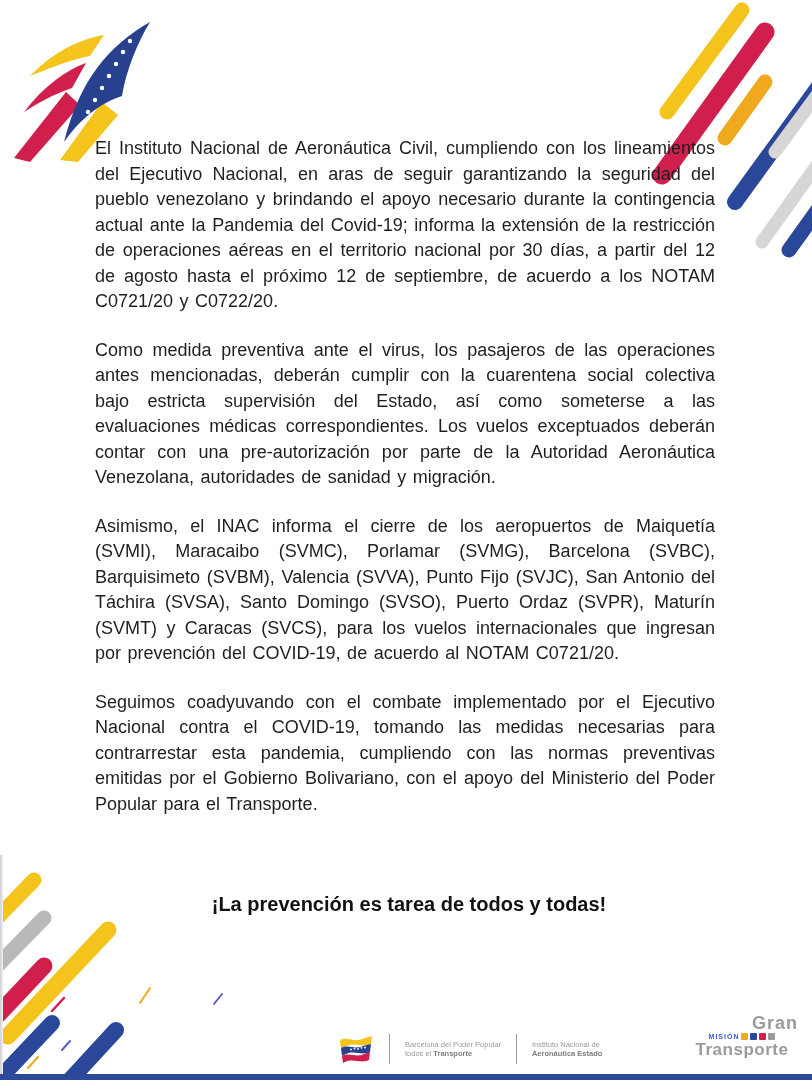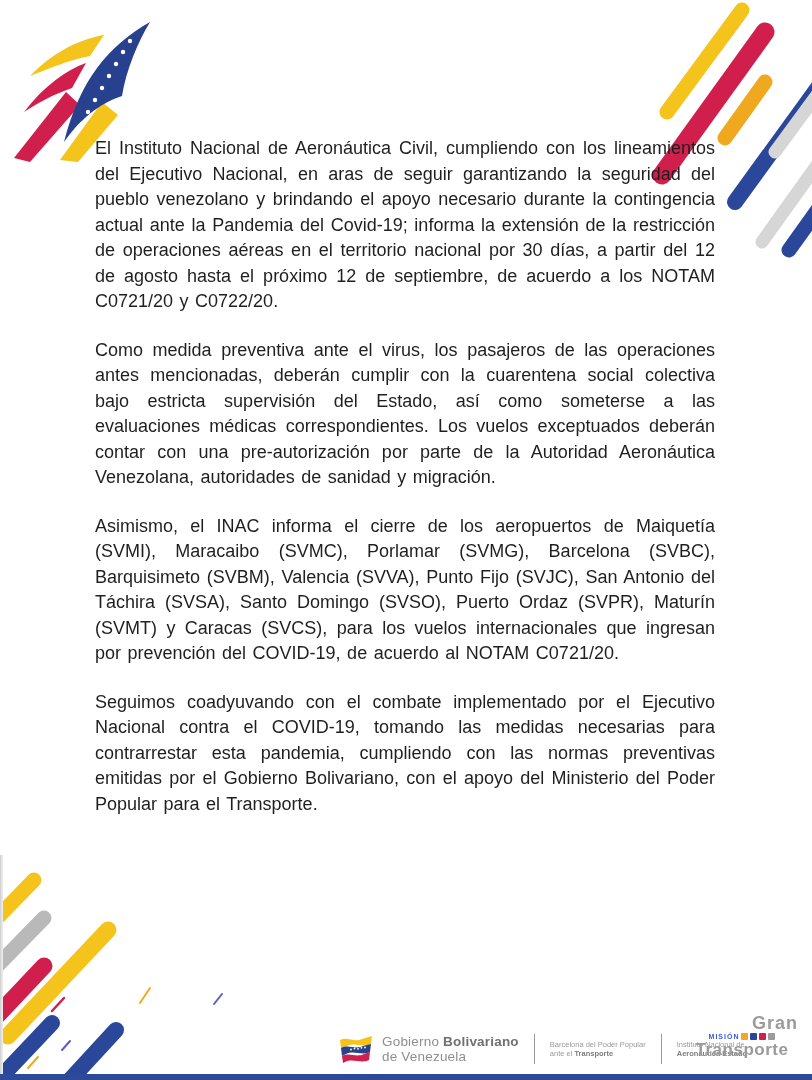--- a/index.html
+++ b/index.html
@@ -128,42 +128,39 @@
   <div class="left-edge"></div>
 
 
   <div class="body-text">
     <p>El Instituto Nacional de Aeronáutica Civil, cumpliendo con los lineamientos del Ejecutivo Nacional, en aras de seguir garantizando la seguridad del pueblo venezolano y brindando el apoyo necesario durante la contingencia actual ante la Pandemia del Covid-19; informa la extensión de la restricción de operaciones aéreas en el territorio nacional por 30 días, a partir del 12 de agosto hasta el próximo 12 de septiembre, de acuerdo a los NOTAM C0721/20 y C0722/20.</p>
     <p>Como medida preventiva ante el virus, los pasajeros de las operaciones antes mencionadas, deberán cumplir con la cuarentena social colectiva bajo estricta supervisión del Estado, así como someterse a las evaluaciones médicas correspondientes. Los vuelos exceptuados deberán contar con una pre-autorización por parte de la Autoridad Aeronáutica Venezolana, autoridades de sanidad y migración.</p>
     <p>Asimismo, el INAC informa el cierre de los aeropuertos de Maiquetía (SVMI), Maracaibo (SVMC), Porlamar (SVMG), Barcelona (SVBC), Barquisimeto (SVBM), Valencia (SVVA), Punto Fijo (SVJC), San Antonio del Táchira (SVSA), Santo Domingo (SVSO), Puerto Ordaz (SVPR), Maturín (SVMT) y Caracas (SVCS), para los vuelos internacionales que ingresan por prevención del COVID-19, de acuerdo al NOTAM C0721/20.</p>
     <p>Seguimos coadyuvando con el combate implementado por el Ejecutivo Nacional contra el COVID-19, tomando las medidas necesarias para contrarrestar esta pandemia, cumpliendo con las normas preventivas emitidas por el Gobierno Bolivariano, con el apoyo del Ministerio del Poder Popular para el Transporte.</p>
   </div>
 
+  <div class="closing">¡La prevención es tarea de todos y todas!</div>
 
   <div class="footer-gov">
     <svg class="flag-wrap" viewBox="0 0 36 30">
       <path d="M2,6 C10,2 16,9 24,5 L34,2 L33,10 C25,14 17,8 9,12 L3,14 Z" fill="#f4c41c"></path>
       <path d="M3,14 C11,10 17,16 25,12 L33,10 L32,18 C24,22 16,16 8,20 L4,22 Z" fill="#27418f"></path>
       <path d="M4,22 C12,18 18,24 26,20 L32,18 L31,26 C23,30 15,24 7,28 L5,29 Z" fill="#d11f4d"></path>
       <g fill="#ffffff">
         <circle cx="13" cy="15.5" r="0.9"></circle>
           <circle cx="16.5" cy="14.5" r="0.9"></circle>
         <circle cx="20" cy="14.8" r="0.9"></circle>
           <circle cx="23.5" cy="13.8" r="0.9"></circle>
         <circle cx="27" cy="13.5" r="0.9"></circle>
       </g>
     </svg>
-    <div class="gov-text">
-      <span>Gobierno </span><b>Bolivariano</b><br>
-      <span>de Venezuela</span>
-    </div>
     <div class="divider"></div>
     <div class="min-text">
       <span>Barcelona del Poder Popular</span><br>
-      <span>ante el </span><b>Transporte</b>
+      <span>todos el </span><b>Transporte</b>
     </div>
     <div class="divider"></div>
     <div class="inst-text">
       <span>Instituto Nacional de</span><br>
       <b>Aeronáutica Estado</b>
     </div>
   </div>
 
   <div class="gmtv">
     <div class="gran">Gran</div>

